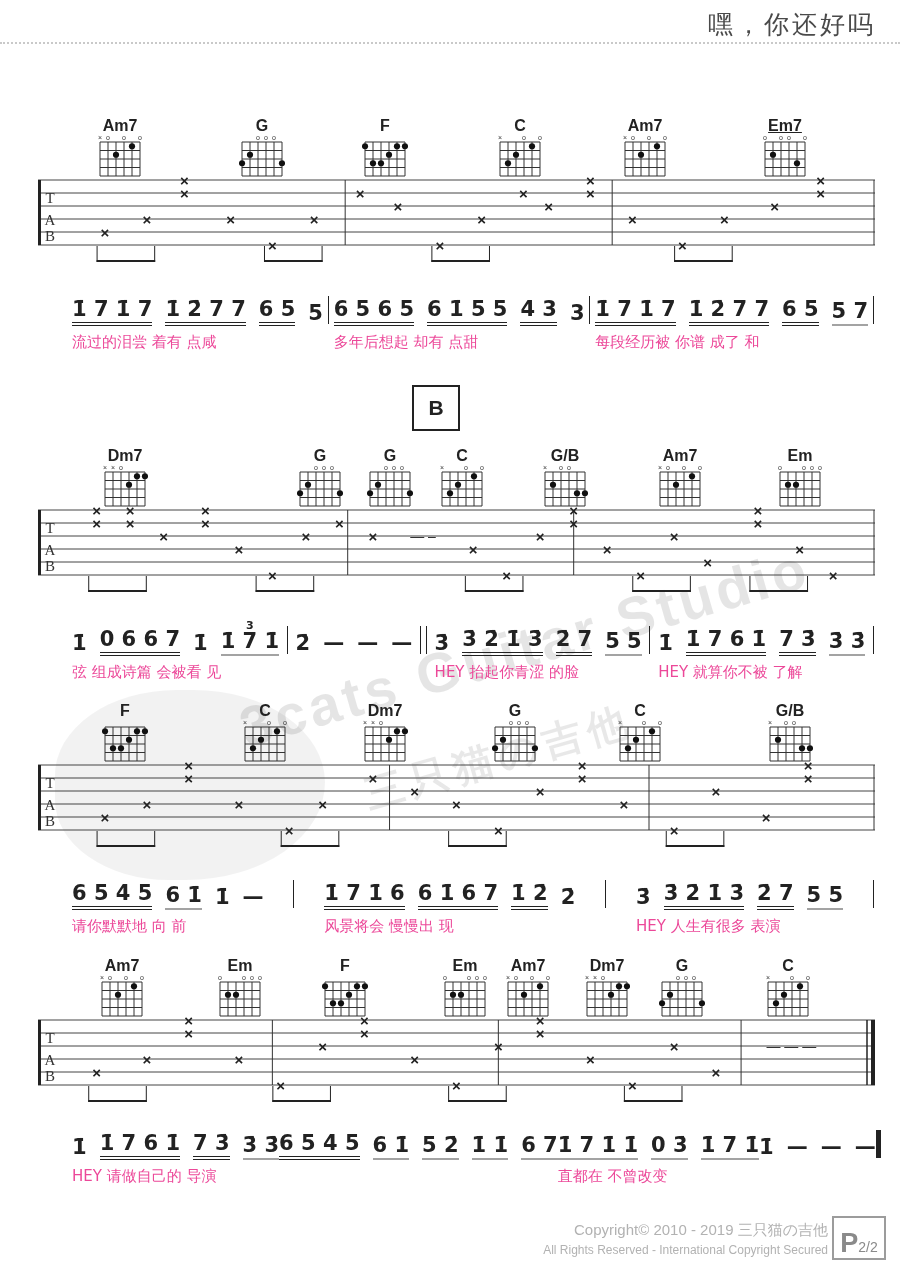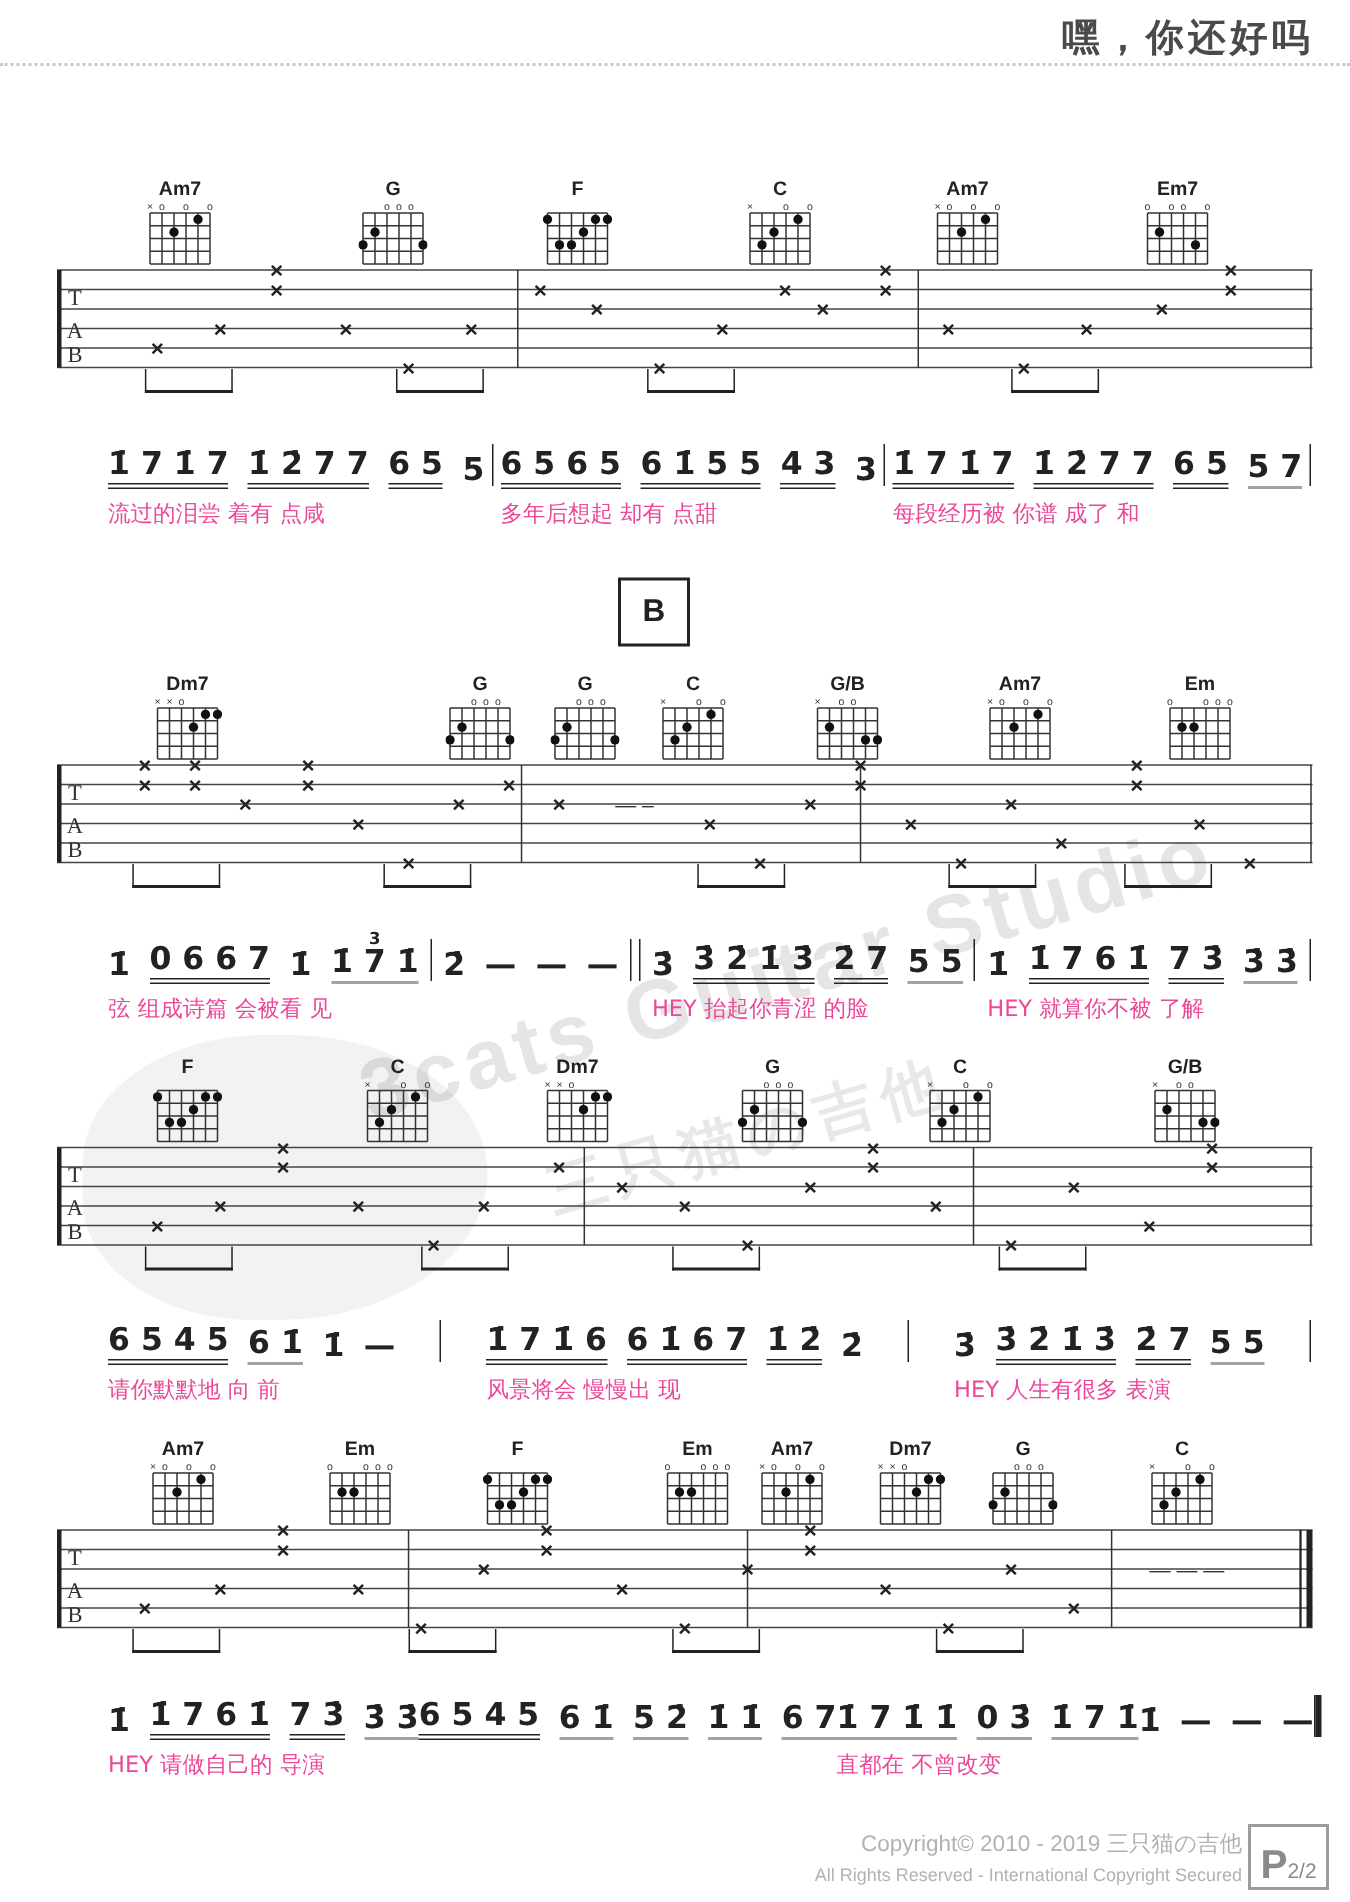--- a/index.html
+++ b/index.html
@@ -1,34 +1,34 @@
 <!DOCTYPE html>
 <html><head>
 <meta charset="utf-8">
 <style>
   html,body{margin:0;padding:0;background:#e8e8e8;}
   .page{position:relative;width:900px;height:1268px;background:#ffffff;margin:0 auto;
         font-family:"Liberation Sans",sans-serif;overflow:hidden;color:#222;}
   
-  .title{position:absolute;top:8px;right:24px;font-size:25px;font-weight:bold;
+  .title{position:absolute;top:8px;right:24px;font-size:25px;font-weight:normal;
          color:#4a4a4a;letter-spacing:3px;}
   .rule{position:absolute;top:42px;left:0;right:0;border-top:2px dotted #c9c9c9;}
   
   .wm1{position:absolute;left:230px;top:615px;font-size:56px;font-weight:bold;
        color:rgba(0,0,0,0.10);transform:rotate(-16deg);white-space:nowrap;letter-spacing:4px;}
   .wm2{position:absolute;left:360px;top:730px;font-size:40px;font-weight:bold;
        color:rgba(0,0,0,0.09);transform:rotate(-16deg);white-space:nowrap;letter-spacing:6px;}
   .wmblob{position:absolute;left:55px;top:690px;width:270px;height:190px;
           background:rgba(0,0,0,0.05);border-radius:48% 52% 55% 45%;}
   
   .system{position:absolute;left:0;width:900px;height:160px;}
   .sys1{top:120px}.sys2{top:450px}.sys3{top:705px}.sys4{top:960px}
   .chordrow{position:absolute;top:0;left:0;right:0;height:58px;}
   .chord{position:absolute;width:48px;text-align:center;}
-  .cname{font-size:13px;font-weight:bold;color:#222;line-height:12px;}
+  .cname{font-size:16px;font-weight:bold;color:#222;line-height:12px;}
   svg.staff{position:absolute;left:38px;top:54px;}
   
   .secbox{position:absolute;left:412px;top:385px;width:44px;height:42px;border:2px solid #222;
           display:flex;align-items:center;justify-content:center;font-size:21px;font-weight:bold;}
   
   .jp{position:absolute;left:72px;width:802px;display:flex;align-items:flex-start;
       justify-content:space-between;}
   .jp1{top:292px}.jp2{top:622px}.jp3{top:876px}.jp4{top:1126px}
   .meas{display:flex;flex-direction:column;}
   .nrow{display:flex;align-items:flex-end;column-gap:13px;font-size:21px;font-weight:bold;
@@ -155,21 +155,21 @@
             <line x1="27" y1="10" x2="27" y2="44" stroke="#333" stroke-width="1"></line>
             <line x1="35" y1="10" x2="35" y2="44" stroke="#333" stroke-width="1"></line>
             <line x1="43" y1="10" x2="43" y2="44" stroke="#333" stroke-width="1"></line>
             <text x="3" y="8" font-size="7" text-anchor="middle" fill="#333">×</text>
             <text x="11" y="8" font-size="7" text-anchor="middle" fill="#333">o</text>
             <circle cx="19" cy="22.75" r="3.1" fill="#111"></circle>
             <text x="27" y="8" font-size="7" text-anchor="middle" fill="#333">o</text>
             <circle cx="35" cy="14.25" r="3.1" fill="#111"></circle>
             <text x="43" y="8" font-size="7" text-anchor="middle" fill="#333">o</text>
           </svg></div>
-        <div class="chord" style="left: 761px;"><div class="cname">Em7</div><svg width="46" height="48">
+        <div class="chord" style="left: 761px; text-decoration: underline;"><div class="cname">Em7</div><svg width="46" height="48">
             <line x1="3" y1="10" x2="43" y2="10" stroke="#333" stroke-width="1"></line>
             <line x1="3" y1="18.5" x2="43" y2="18.5" stroke="#333" stroke-width="1"></line>
             <line x1="3" y1="27" x2="43" y2="27" stroke="#333" stroke-width="1"></line>
             <line x1="3" y1="35.5" x2="43" y2="35.5" stroke="#333" stroke-width="1"></line>
             <line x1="3" y1="44" x2="43" y2="44" stroke="#333" stroke-width="1"></line>
             <line x1="3" y1="10" x2="3" y2="44" stroke="#333" stroke-width="1"></line>
             <line x1="11" y1="10" x2="11" y2="44" stroke="#333" stroke-width="1"></line>
             <line x1="19" y1="10" x2="19" y2="44" stroke="#333" stroke-width="1"></line>
             <line x1="27" y1="10" x2="27" y2="44" stroke="#333" stroke-width="1"></line>
             <line x1="35" y1="10" x2="35" y2="44" stroke="#333" stroke-width="1"></line>

